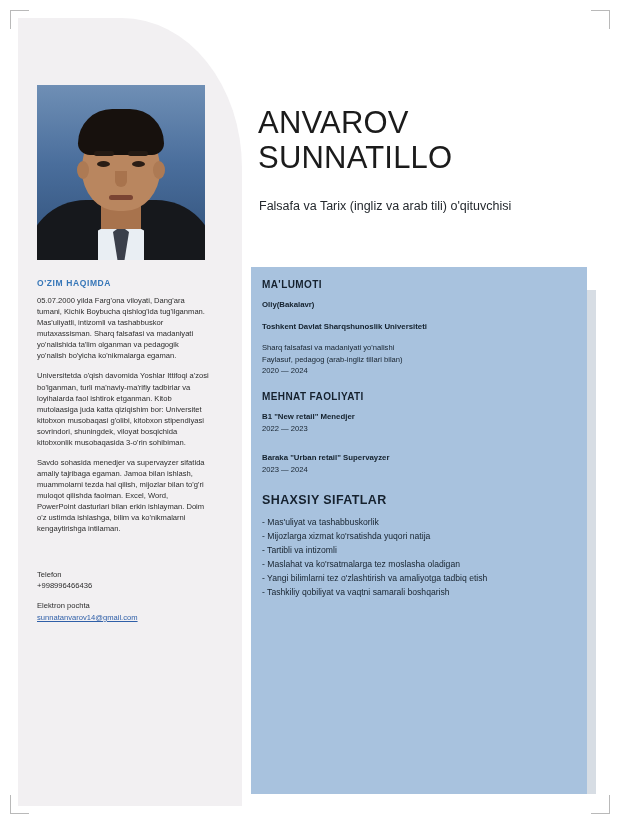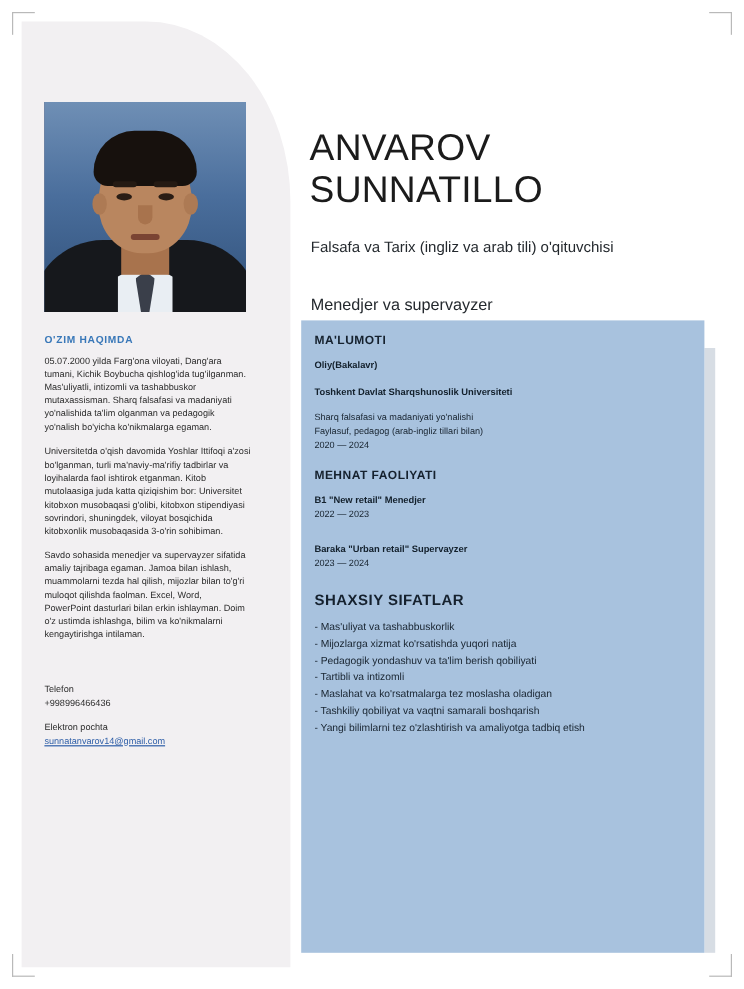--- a/index.html
+++ b/index.html
@@ -342,21 +342,20 @@
     </div>
 
   </div>
 
   <h1 class="name">
     <span>ANVAROV</span><br>
     <span>SUNNATILLO</span>
   </h1>
 
   <p class="subtitle">Falsafa va Tarix (ingliz va arab tili) o'qituvchisi</p>
-  <p class="role">Menedjer va supervayzer</p>
 
   <div class="blue-shadow"></div>
   <div class="blue-panel"></div>
 
   <div class="bp-inner">
     <p class="bsection-title">MA'LUMOTI</p>
     <p class="bbold">Oliy(Bakalavr)</p>
     <div class="sp10"></div>
     <p class="bbold">Toshkent Davlat Sharqshunoslik Universiteti</p>
     <div class="sp10"></div>
@@ -370,21 +369,20 @@
     <p class="job-dates">2022 — 2023</p>
     <div class="sp18"></div>
     <p class="bbold">Baraka "Urban retail"  Supervayzer</p>
     <p class="job-dates">2023 — 2024</p>
 
     <div class="sp18"></div>
     <p class="bsection-title big">SHAXSIY SIFATLAR</p>
     <ul class="qual-list">
       <li>- Mas'uliyat va tashabbuskorlik</li>
       <li>- Mijozlarga xizmat ko'rsatishda yuqori natija</li>
-      <li>- Pedagogik yondashuv va ta'lim berish qobiliyati</li>
       <li>- Tartibli va intizomli</li>
       <li>- Maslahat va ko'rsatmalarga tez moslasha oladigan</li>
+      <li>- Yangi bilimlarni tez o'zlashtirish va amaliyotga tadbiq etish</li>
       <li>- Tashkiliy qobiliyat va vaqtni samarali boshqarish</li>
-      <li>- Yangi bilimlarni tez o'zlashtirish va amaliyotga tadbiq etish</li>
     </ul>
   </div>
 
 </div>
 
 </body></html>

